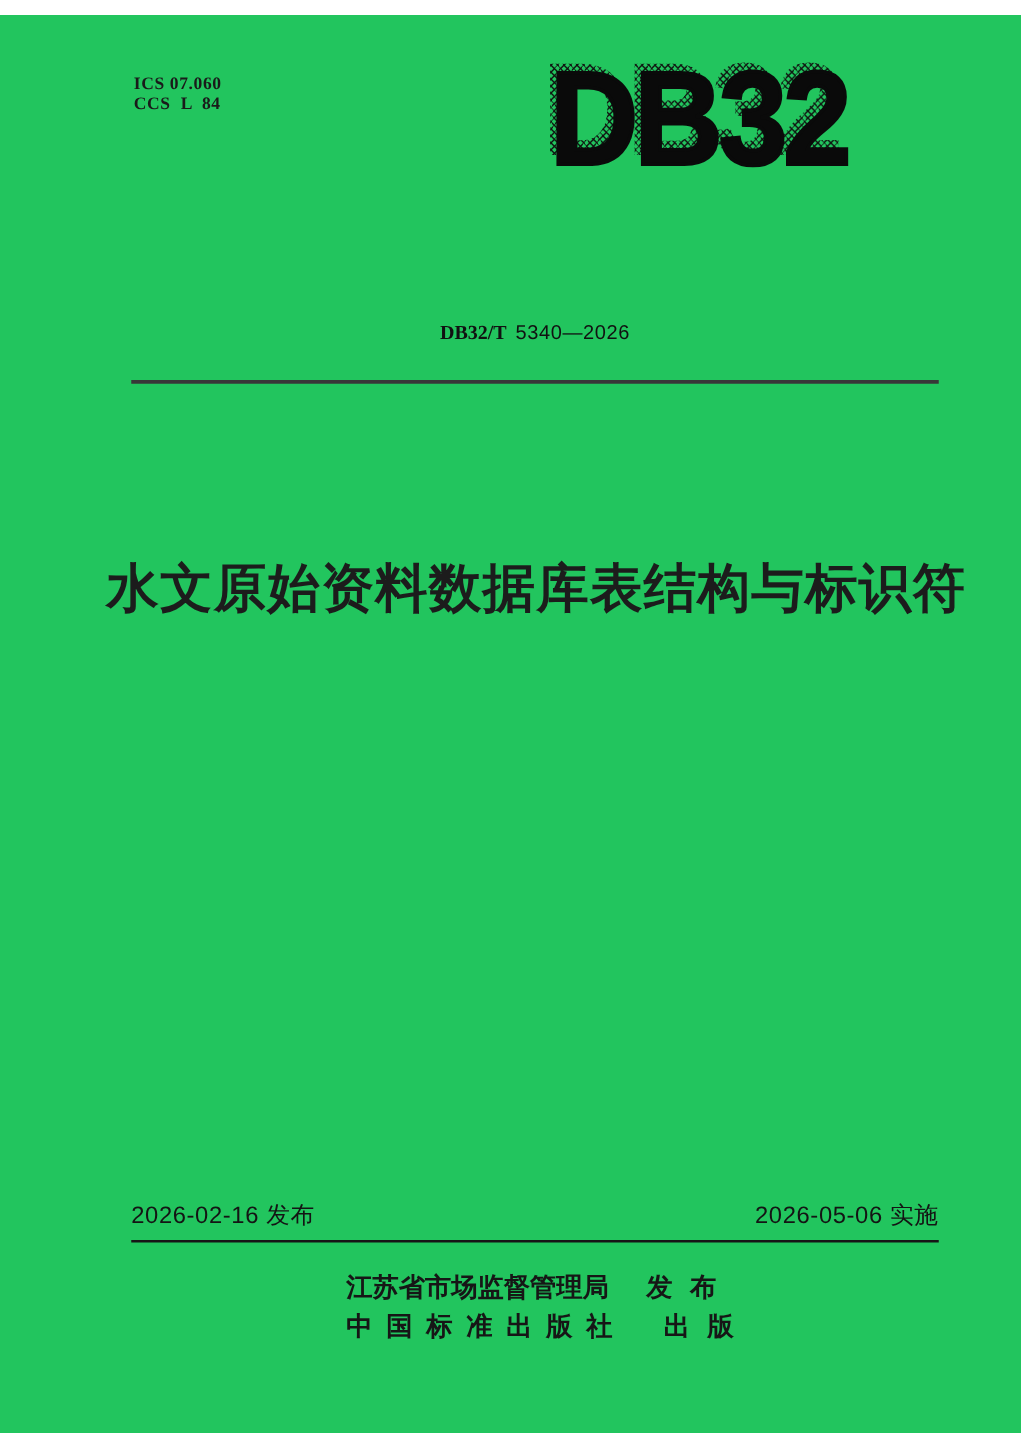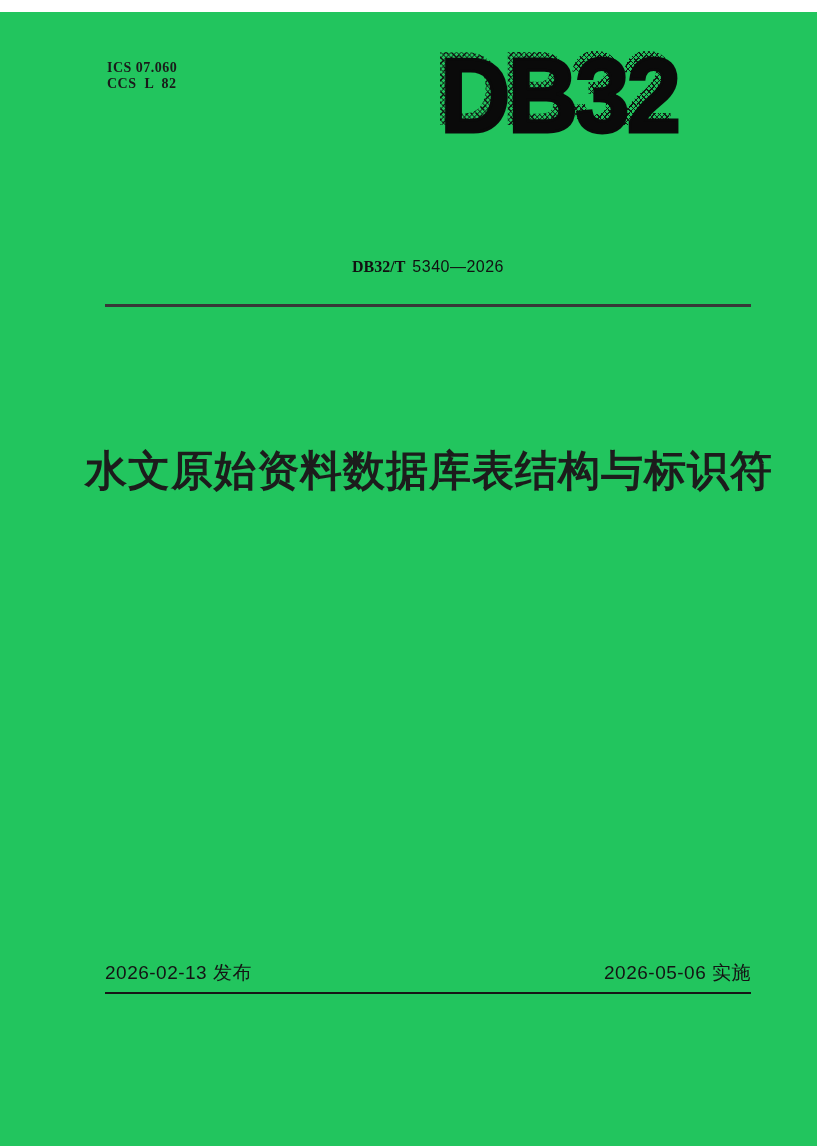--- a/index.html
+++ b/index.html
@@ -102,38 +102,48 @@
   .pub-row .org-wide { letter-spacing:11px; }
   .pub-row .action { margin-left:30px; letter-spacing:14px; }
 </style>
 </head>
 <body>
 
 <div class="page">
 
   <div class="ics-block">
     <div class="ics">ICS 07.060</div>
-    <div class="ccs">CCS L 82</div>
+    <div class="ccs">CCS L 84</div>
   </div>
 
   <div class="db32">
     <span class="hatch">DB32</span>
     <span class="solid">DB32</span>
   </div>
 
 
   <div class="std-code">
     <span class="prefix">DB32/T</span><span class="number">5340—2026</span>
   </div>
 
   <div class="rule-top"></div>
 
   <div class="title-cn">水文原始资料数据库表结构与标识符</div>
 
   <div class="dates-row">
-    <span>2026-02-13 发布</span>
+    <span>2026-02-16 发布</span>
     <span>2026-05-06 实施</span>
   </div>
 
   <div class="rule-bottom"></div>
 
+  <div class="publishers">
+    <div class="pub-row">
+      <span class="org">江苏省市场监督管理局</span>
+      <span class="action">发布</span>
+    </div>
+    <div class="pub-row">
+      <span class="org org-wide">中国标准出版社</span>
+      <span class="action">出版</span>
+    </div>
+  </div>
 
 </div>
 
 </body></html>

